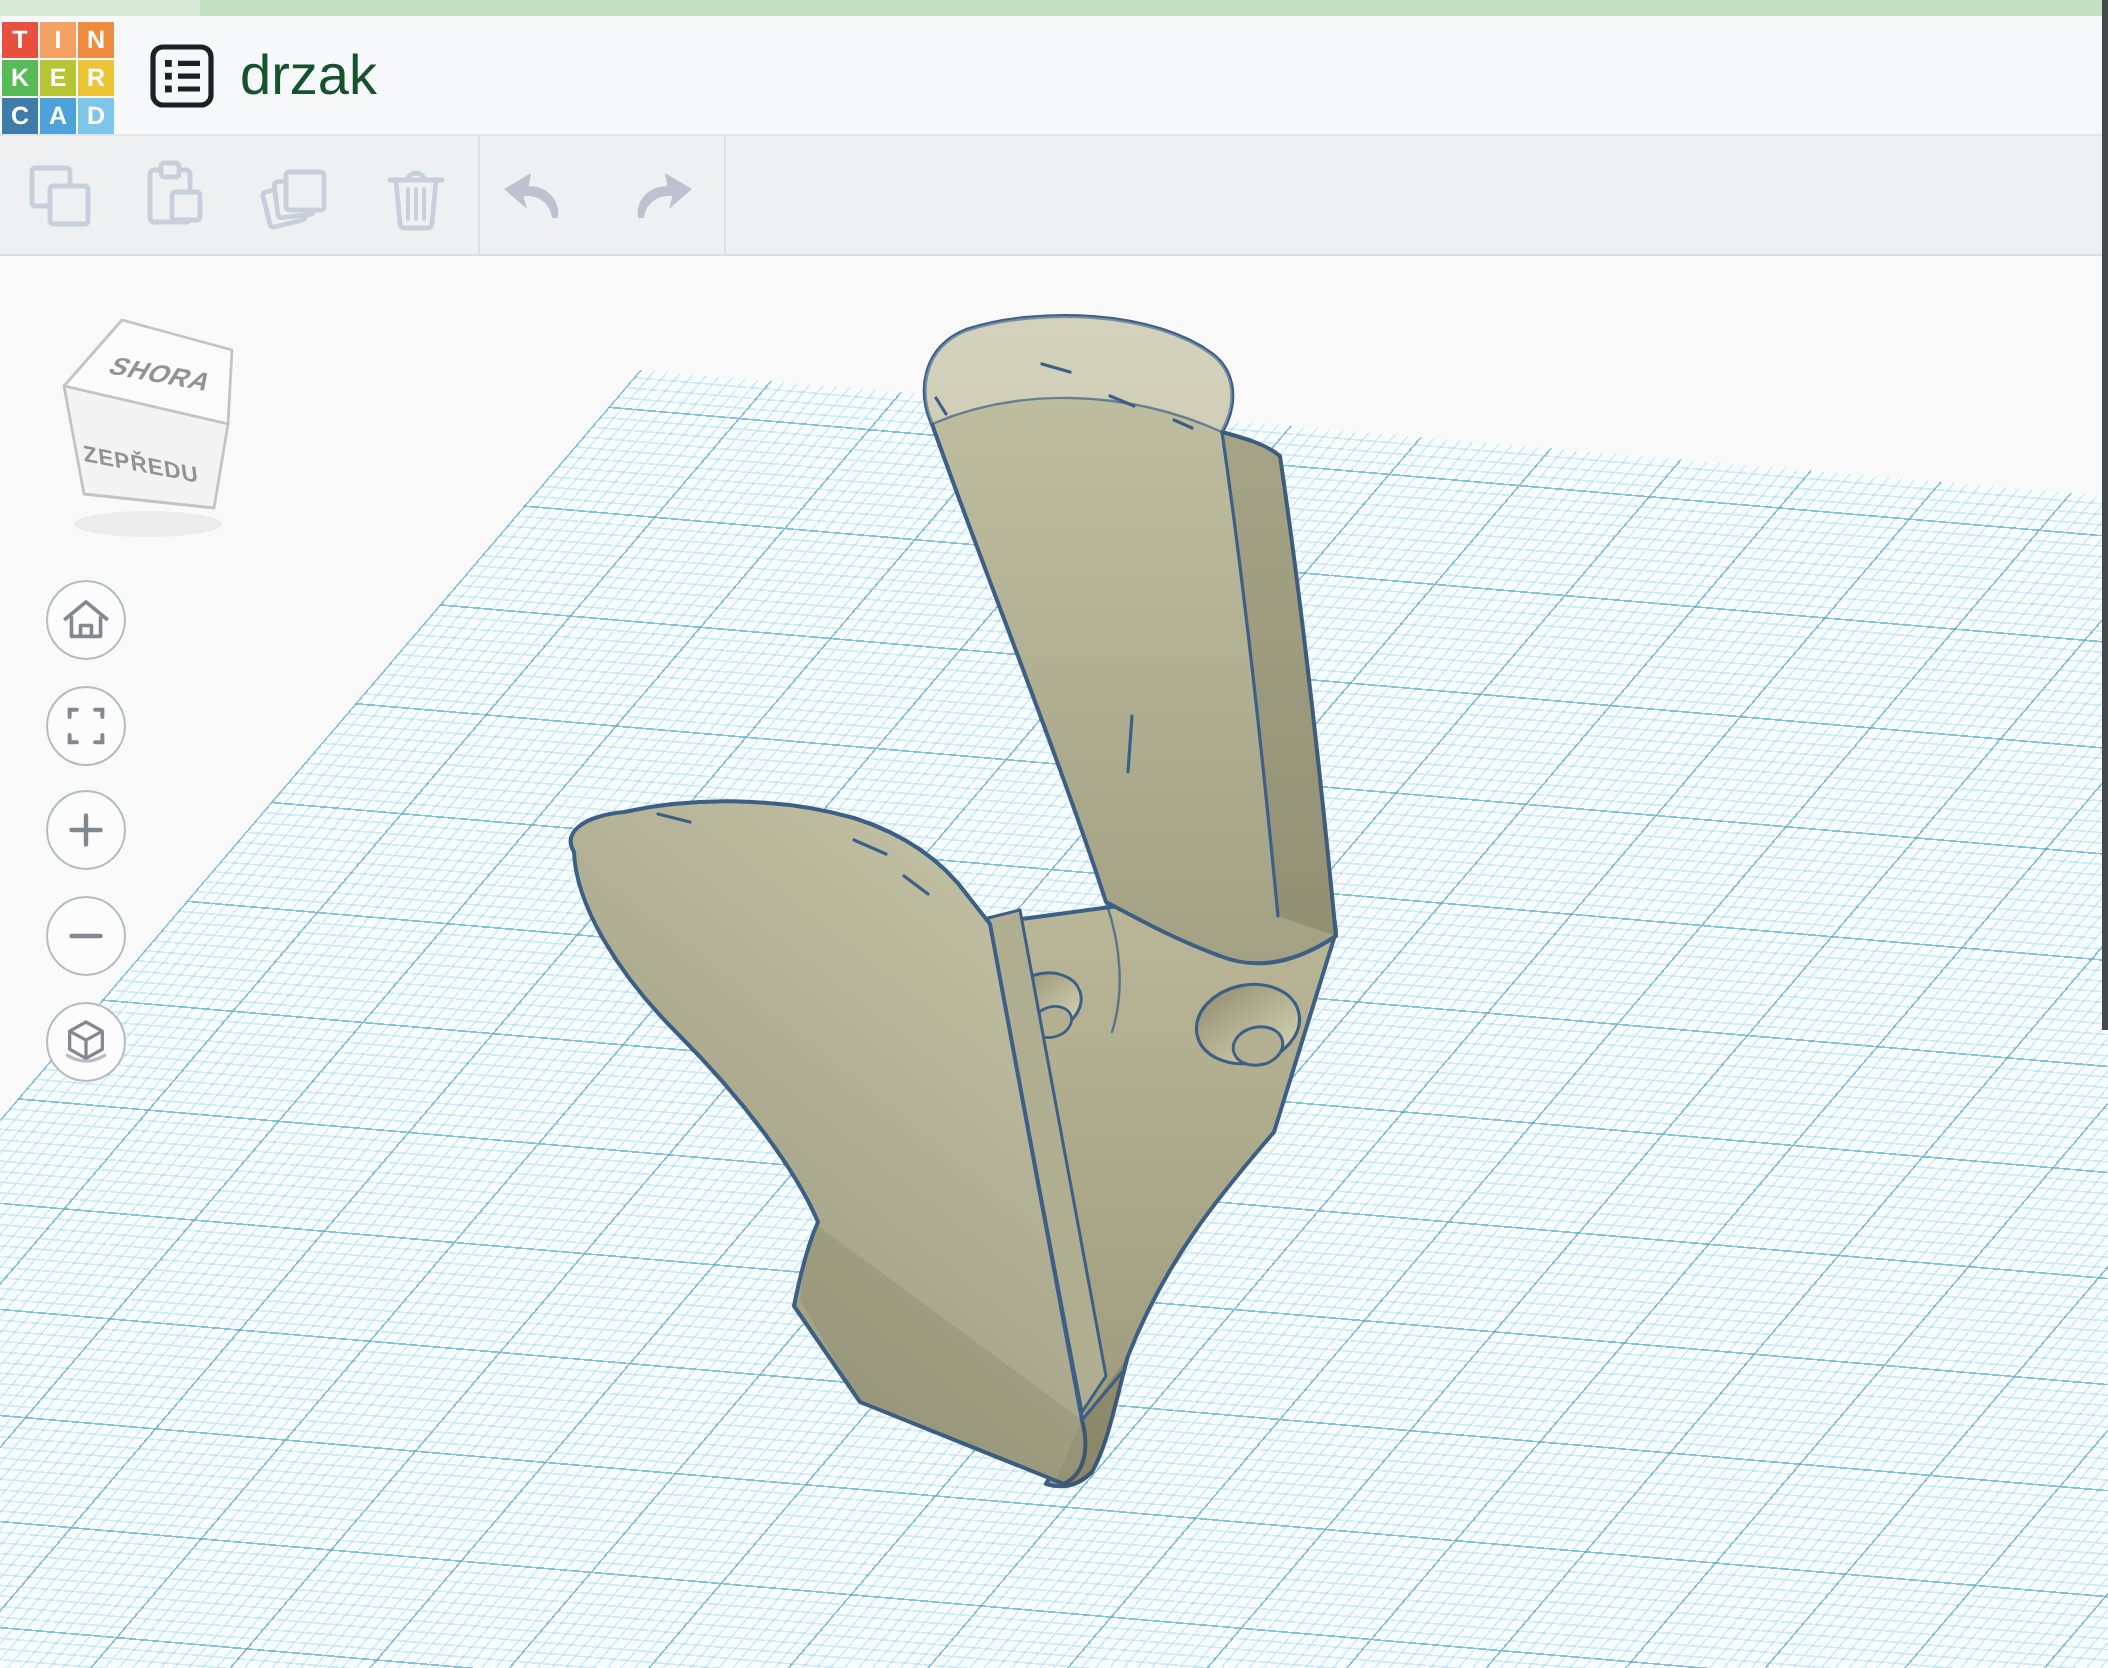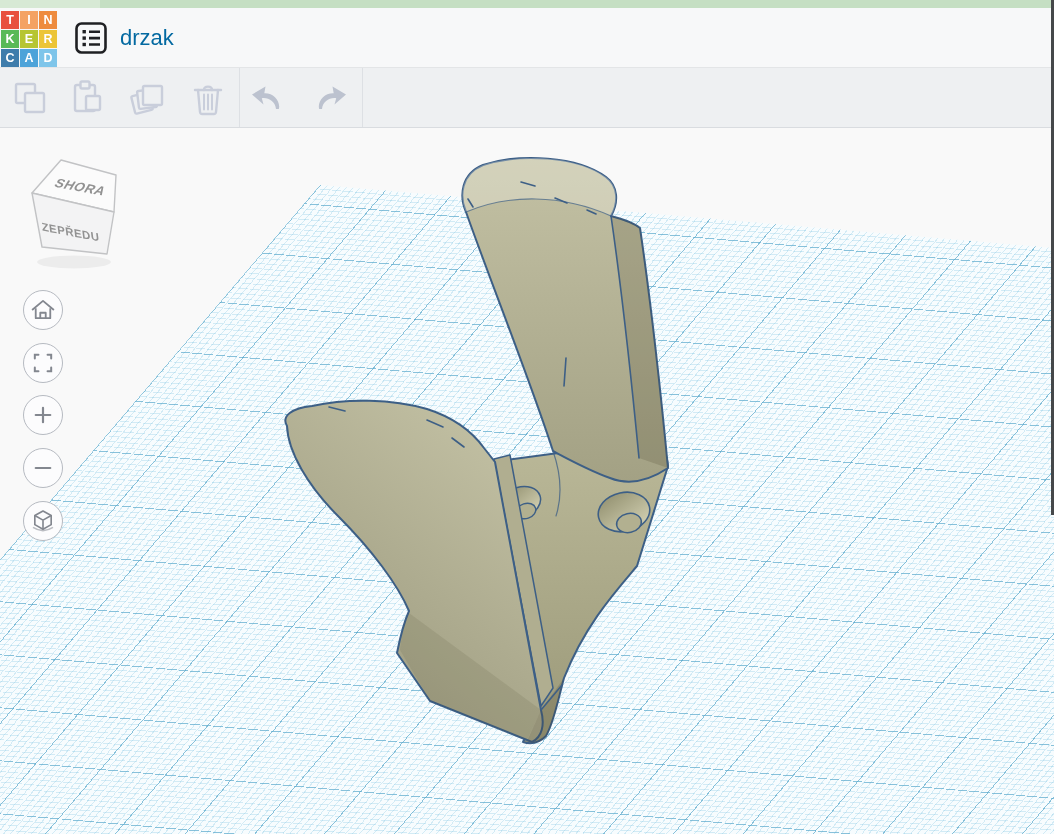--- a/index.html
+++ b/index.html
@@ -12,21 +12,21 @@
   .top-strip{position:absolute;top:0;left:0;width:1054px;height:8px;background:#c5dfc3;border-bottom:1px solid #bcd6ba;}
   .top-strip .seg{position:absolute;left:0;top:0;width:100px;height:8px;background:#d7e9d5;}
   
   .header{position:absolute;top:8px;left:0;width:1054px;height:60px;background:#f7f8f9;border-bottom:1px solid #e3e5e7;box-sizing:border-box;}
   .logo{position:absolute;left:1px;top:3px;width:57px;height:57px;display:grid;grid-template-columns:repeat(3,18px);grid-template-rows:repeat(3,18px);gap:1px;cursor:pointer;}
   .logo .cell{display:flex;align-items:center;justify-content:center;color:#fff;font-weight:bold;font-size:12.5px;line-height:1;}
   .lc0{background:#e8503e}.lc1{background:#f4a263}.lc2{background:#ee8b3e}
   .lc3{background:#58b957}.lc4{background:#b6c532}.lc5{background:#ecc537}
   .lc6{background:#3e7cab}.lc7{background:#4da3d9}.lc8{background:#7ec5ea}
   .menu-btn{position:absolute;left:74px;top:13px;width:34px;height:34px;color:#1f2023;cursor:pointer;background:none;border:none;padding:0;}
-  .doc-title{position:absolute;left:120px;top:0;height:60px;line-height:60px;font-size:22px;color:#0369a1;cursor:text;}
+  .doc-title{position:absolute;left:120px;top:0;height:60px;line-height:60px;font-size:28px;color:#14532d;cursor:text;}
   
   .toolbar{position:absolute;top:68px;left:0;width:1054px;height:60px;background:#eef0f2;border-bottom:1px solid #d9dce0;box-sizing:border-box;}
   .tbtn{position:absolute;top:9px;width:44px;height:44px;background:none;border:none;padding:0;color:#c9cedb;cursor:default;}
   .tbtn svg{display:block}
   .tb-sep{position:absolute;top:0;width:1px;height:59px;background:#dde0e4;}
   
   .viewport{position:absolute;top:129px;left:0;width:1054px;height:705px;background:#f9f9f9;overflow:hidden;}
   .workplane{
     position:absolute;left:0;top:0;width:1500px;height:1000px;
     transform-origin:0 0;

